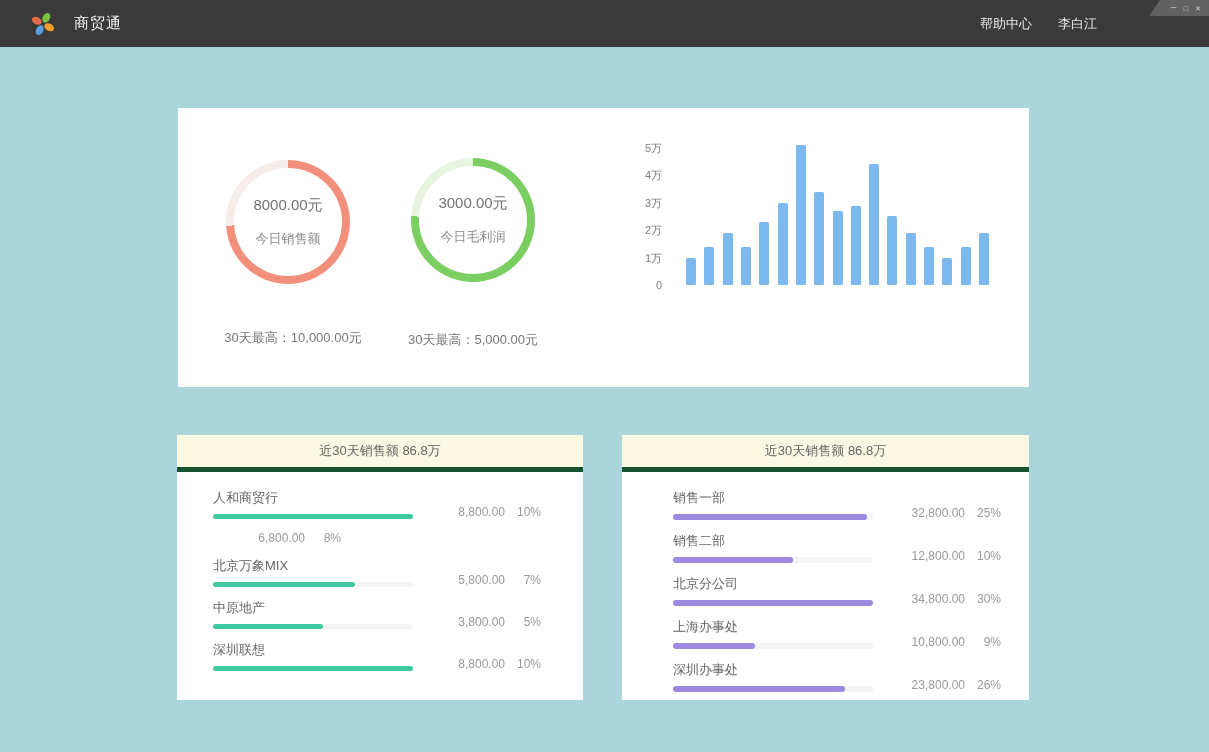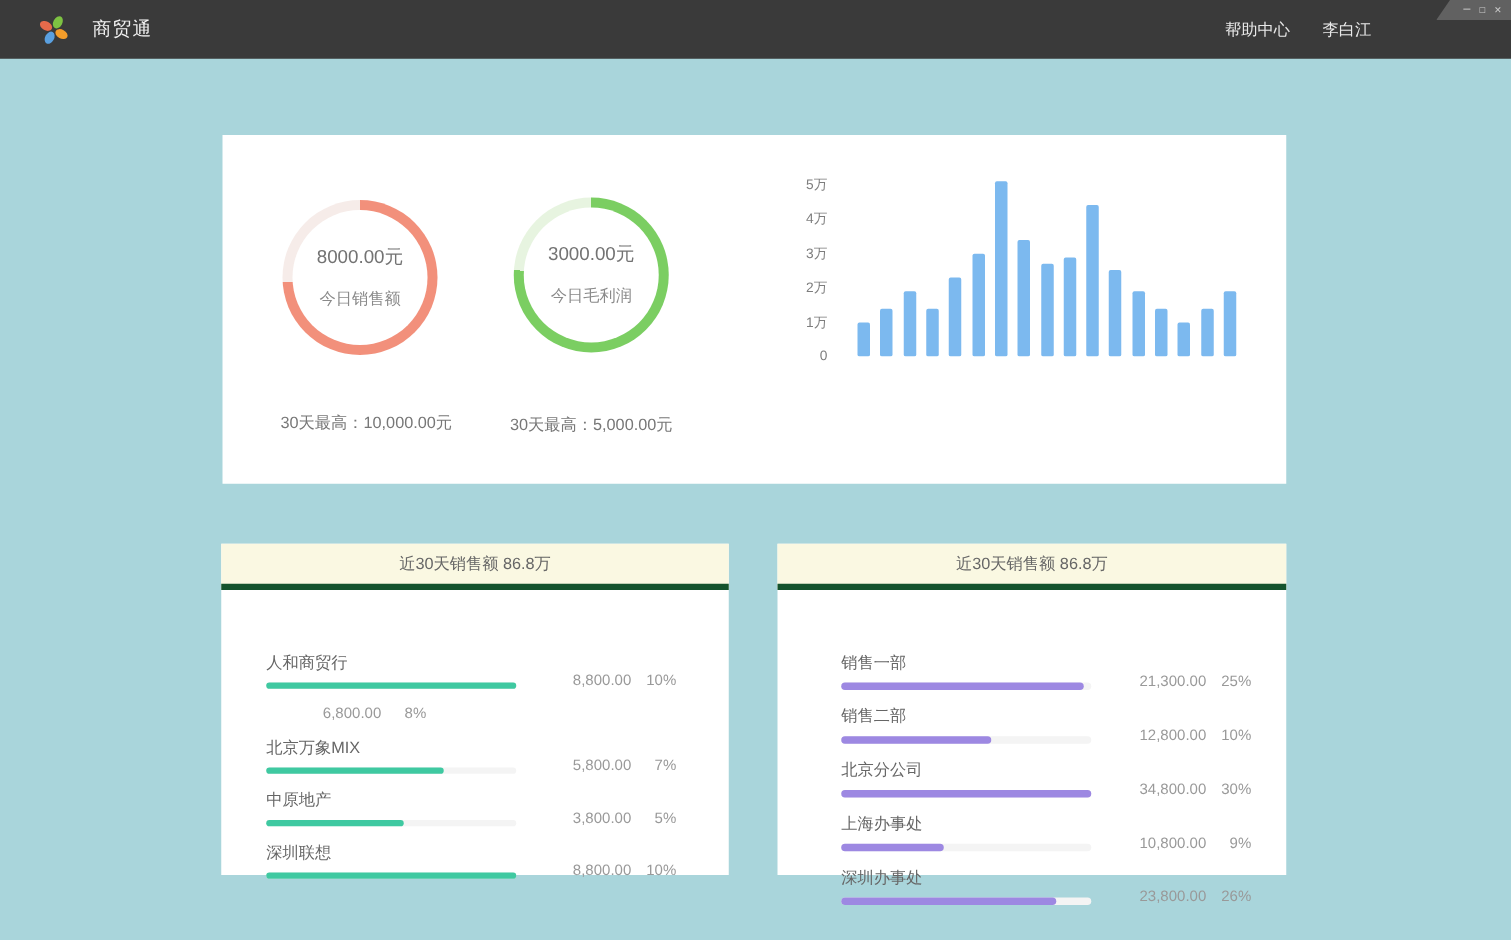--- a/index.html
+++ b/index.html
@@ -52,21 +52,21 @@
   .ytick { position:absolute; right:0; transform:translateY(-50%); font-size:11px; color:#7d7d7d; }
   .chart-plot {
     position:absolute; left:508px; top:40px; width:303px; height:137px;
     display:flex; align-items:flex-end; justify-content:space-between;
   }
   .chart-bar { width:10px; border-radius:1.5px; }
   .chart-xaxis { position:absolute; left:508px; top:190px; width:303px; height:14px; }
   .xtick { position:absolute; transform:translateX(-50%); font-size:11px; color:#7d7d7d; white-space:nowrap; }
   .chart-title { position:absolute; left:508px; top:221px; width:320px; text-align:center; font-size:13px; color:#777; }
   
-  .rows { padding-top:17px;margin-top:32px; }
+  .rows { padding-top:17px; }
   .panel-left  .rows { padding-left:36px; padding-right:53px; }
   .panel-right .rows { padding-left:51px; padding-right:37px; }
   .row { display:flex; justify-content:space-between; align-items:flex-end; margin-bottom:12px; }
   .row-left { width:200px; }
   .row-name { font-size:13px; color:#666; margin-bottom:7px; }
   .row-bar { width:200px; height:5px; border-radius:3px; background:#f4f4f4; }
   .panel-right .row-bar { height:6px; }
   .row-bar-fill { height:100%; border-radius:3px; }
   .row-right { display:flex; align-items:baseline; padding-bottom:0; }
   .row-value { font-size:12px; color:#999; width:92px; text-align:right; }
@@ -209,21 +209,21 @@
   <div class="panel-header">近30天销售额 86.8万</div>
   <div class="rows">
     <div class="row">
       <div class="row-left">
         <div class="row-name">销售一部</div>
         <div class="row-bar">
             <div class="row-bar-fill" style="width: 97%; background: rgb(157, 136, 226);"></div>
           </div>
       </div>
       <div class="row-right">
-        <span class="row-value">21,300.00</span>
+        <span class="row-value">32,800.00</span>
         <span class="row-pct">25%</span>
       </div>
     </div>
     <div class="row">
       <div class="row-left">
         <div class="row-name">销售二部</div>
         <div class="row-bar">
             <div class="row-bar-fill" style="width: 60%; background: rgb(157, 136, 226);"></div>
           </div>
       </div>

